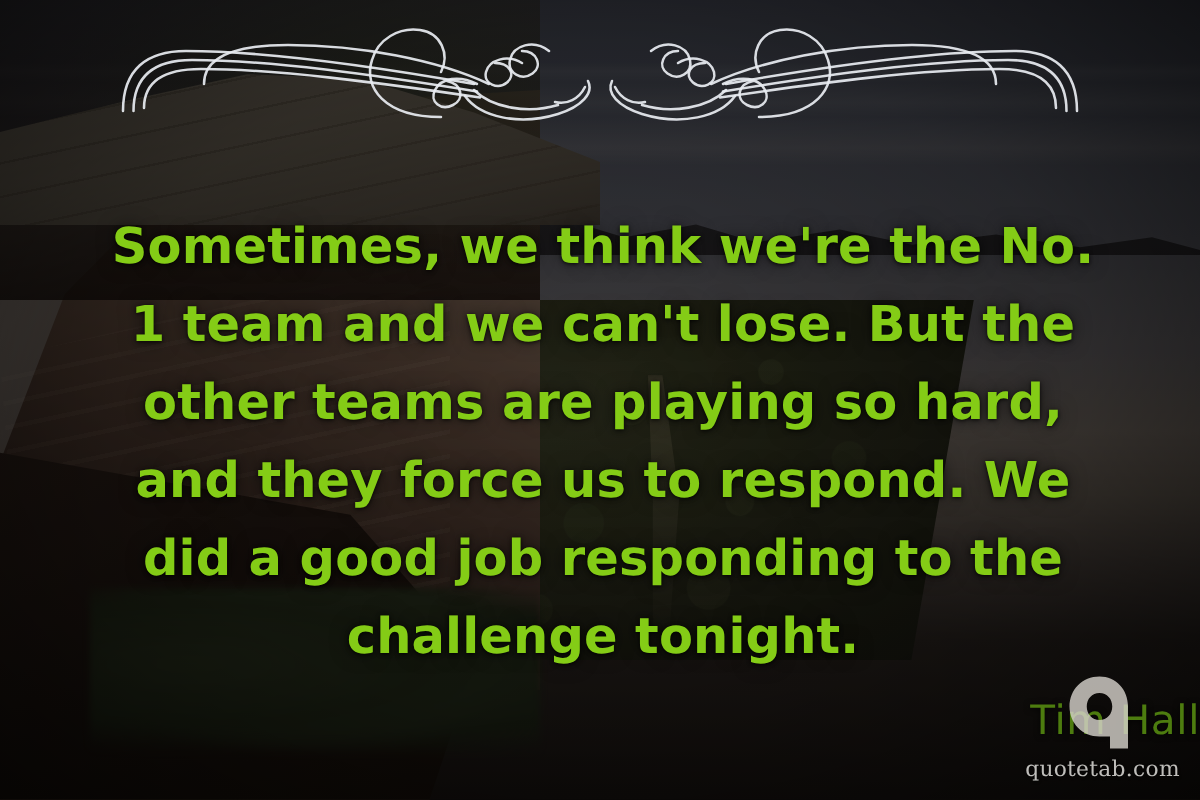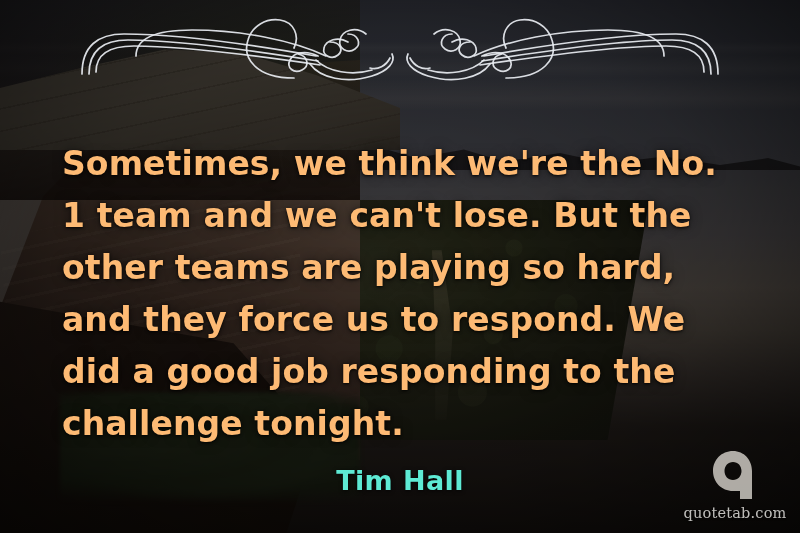--- a/index.html
+++ b/index.html
@@ -169,40 +169,40 @@
     height: 72px;
   }
   #flourish svg { display: block; width: 100%; height: 100%; }
 
   
   #quote-text {
     position: absolute;
     left: 62px;
     right: 58px;
     top: 138px;
-    text-align: left;
-    color: #fdba74;
+    text-align: center;
+    color: #84cc16;
     font-size: 33px;
     font-weight: 600;
     line-height: 52px;
     letter-spacing: 0.1px;
     text-shadow:
       0 1px 3px rgba(0,0,0,0.85),
       0 0 12px rgba(0,0,0,0.55);
   }
 
   
   #author {
     position: absolute;
     left: 0; right: 0;
     top: 465px;
-    text-align: center;
-    color: #5eead4;
+    text-align: right;
+    color: #4d7c0f;
     font-size: 27px;
-    font-weight: 700;
+    font-weight: 400;
     letter-spacing: 0.4px;
     text-shadow: 0 1px 4px rgba(0,0,0,0.8);
   }
 
   
   #watermark {
     position: absolute;
     right: 10px;
     bottom: 12px;
     width: 110px;

